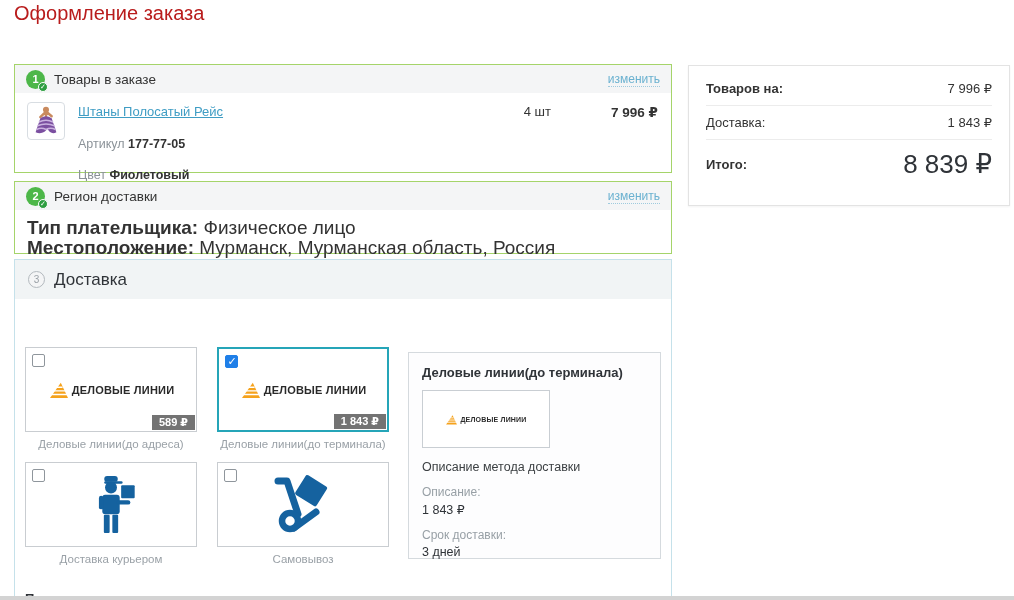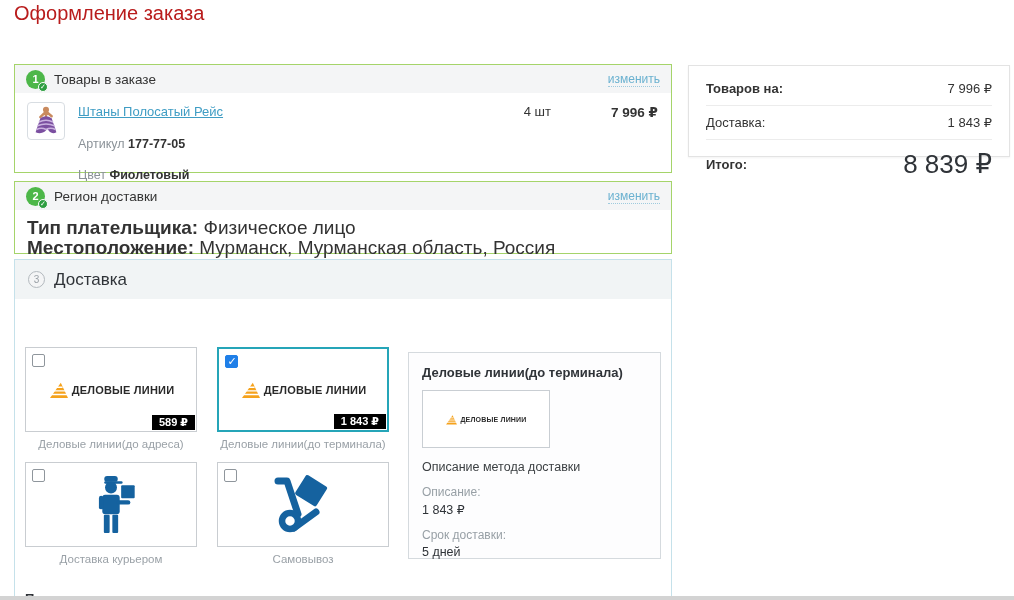--- a/index.html
+++ b/index.html
@@ -46,42 +46,42 @@
   .sec3-title { font-size:17px; color:#2f3338; }
   .sec3-body { position:relative; height:300px; }
 
   .tile { position:absolute; width:172px; height:85px; border:1px solid #c9cdd1; background:#fff; cursor:pointer;
     display:flex; align-items:center; justify-content:center; }
   .tile.checked { border:2px solid #25a5b8; }
   .checkbox { position:absolute; left:6px; top:6px; width:13px; height:13px; border:1px solid #8f969c;
     border-radius:2px; background:#fff; }
   .checkbox.checked { background:#1f7fe8; border-color:#1f7fe8; }
   .checkbox.checked::after { content:"✓"; position:absolute; left:1.5px; top:-1px; color:#fff; font-size:11px; font-weight:bold; }
-  .price-badge { position:absolute; right:1px; bottom:1px; background:#000000; color:#fff; font-size:11px;
+  .price-badge { position:absolute; right:1px; bottom:1px; background:#737373; color:#fff; font-size:11px;
     font-weight:bold; padding:1px 7px; }
   .tile-label { position:absolute; width:172px; text-align:center; font-size:11.5px; color:#9aa1a7; }
 
   .brand-logo { display:flex; align-items:center; gap:2px; }
   .brand-text { font-size:11px; font-weight:bold; color:#2a2a2a; letter-spacing:.2px; white-space:nowrap; }
   .brand-logo.mini .brand-text { font-size:7px; }
 
   .details { position:absolute; left:393px; top:53px; width:253px; height:207px; background:#fdfdfe;
     border:1px solid #d5dade; padding:12px 13px; }
   .details-title { font-size:13px; font-weight:bold; color:#2f3338; }
   .details-logo-box { width:128px; height:58px; border:1px solid #c9ced3; background:#fff; margin-top:10px;
     display:flex; align-items:center; justify-content:center; }
   .details-desc { font-size:12.5px; color:#3c4043; margin-top:12px; }
   .d-label { font-size:12px; color:#98a0a6; margin-top:11px; }
   .d-value { font-size:12.5px; color:#2f3338; margin-top:3px; font-weight:500; }
 
   .coupon-label { position:absolute; left:10px; top:292px; font-size:13px; font-weight:bold;
     text-decoration:underline; color:#2f3338; }
 
   
-  .summary { position:absolute; left:688px; top:65px; width:322px; height:92px; background:#fff;
+  .summary { position:absolute; left:688px; top:65px; width:322px; height:141px; background:#fff;
     border:1px solid #e3e3e3; box-shadow:0 1px 2px rgba(0,0,0,.05); padding:6px 17px 16px; }
   .sum-row { display:flex; justify-content:space-between; align-items:center; padding:9px 0; border-bottom:1px solid #ececec; }
   .sum-label { font-size:13px; color:#333; font-weight:bold; }
   .sum-label.normal { font-weight:normal; }
   .sum-value { font-size:13px; color:#333; }
   .sum-total { display:flex; justify-content:space-between; align-items:center; margin-top:9px; }
   .sum-total-value { font-size:26px; color:#2f3338; }
 
   .bottom-bar { position:absolute; left:0; top:596px; width:1014px; height:4px; background:#d3d3d3; }
   svg { display:block; }
@@ -216,21 +216,21 @@
               <path d="M2,19 L22,19 L14,2 Z" fill="#f5a21c"></path>
               <path d="M3,15 h18 M5,11 h14 M7,7 h9" stroke="#fff" stroke-width="1.6"></path>
             </svg>
             <span class="brand-text">ДЕЛОВЫЕ ЛИНИИ</span>
           </span>
         </div>
         <div class="details-desc">Описание метода доставки</div>
         <div class="d-label">Описание:</div>
         <div class="d-value">1 843 ₽</div>
         <div class="d-label">Срок доставки:</div>
-        <div class="d-value">5 дней</div>
+        <div class="d-value">3 дней</div>
       </div>
 
       <div class="coupon-label">Применить купон:</div>
 
     </div>
   </div>
 
   <div class="summary">
     <div class="sum-row">
       <span class="sum-label">Товаров на:</span>

